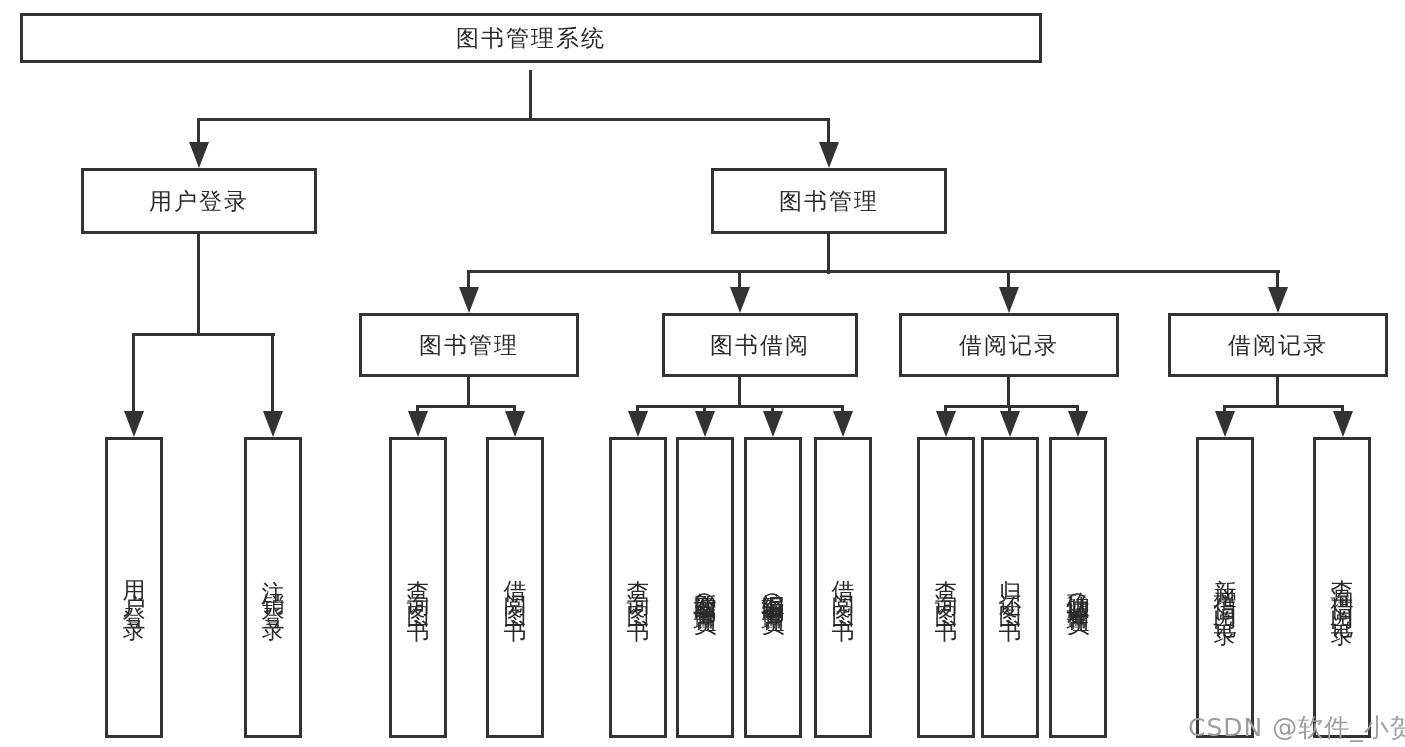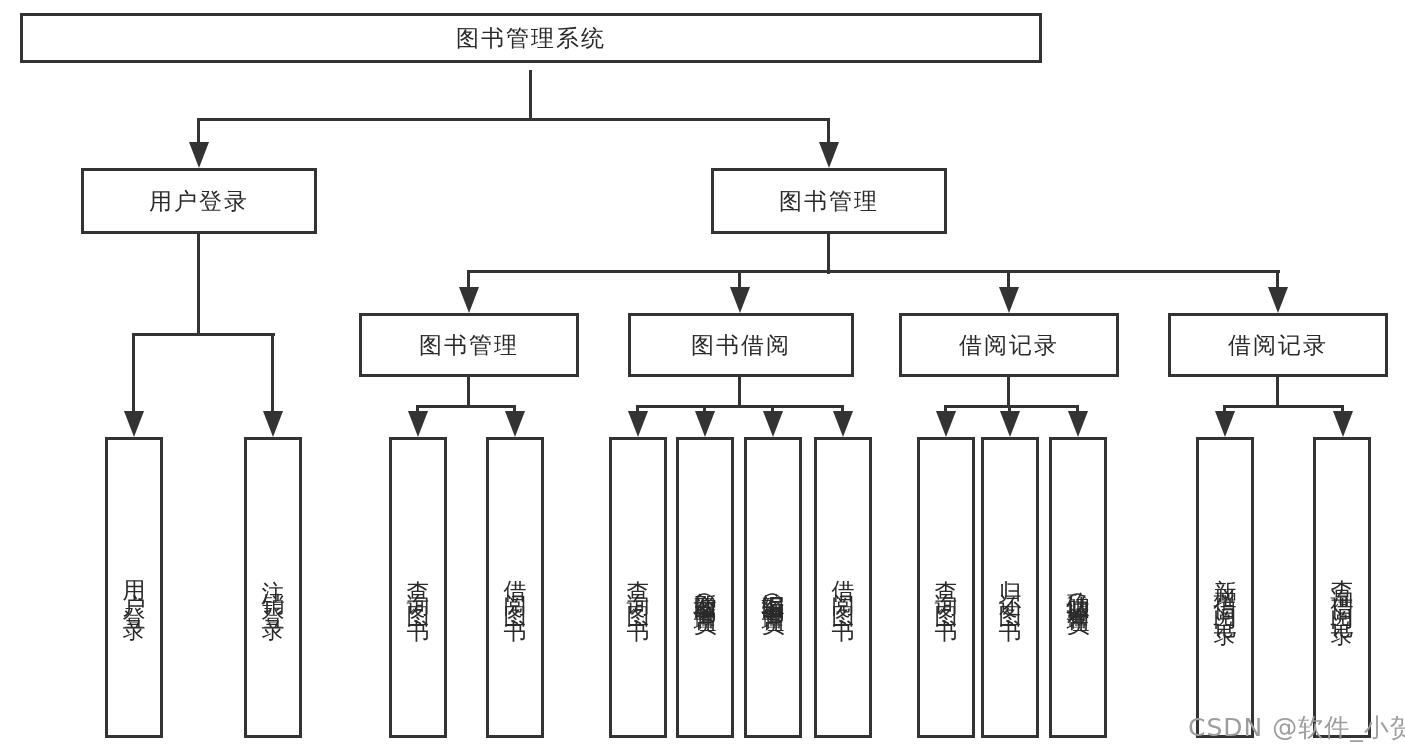--- a/index.html
+++ b/index.html
@@ -67,21 +67,21 @@
   <div class="vline" style="left:738px;top:270px;height:20px;"></div>
   <div class="ah" style="left:730px;top:287px;"></div>
   <div class="vline" style="left:1007px;top:270px;height:20px;"></div>
   <div class="ah" style="left:999px;top:287px;"></div>
   <div class="vline" style="left:1276px;top:270px;height:20px;"></div>
   <div class="ah" style="left:1268px;top:287px;"></div>
 
   <div class="box" style="left:359px;top:313px;width:220px;height:64px;">
     <span>图书管理</span>
   </div>
-  <div class="box" style="left:628px;top:313px;width:226px;height:64px;">
+  <div class="box" style="left:662px;top:313px;width:196px;height:64px;">
     <span>图书借阅</span>
   </div>
   <div class="box" style="left:899px;top:313px;width:220px;height:64px;">
     <span>借阅记录</span>
   </div>
   <div class="box" style="left:1168px;top:313px;width:220px;height:64px;">
     <span>借阅记录</span>
   </div>
 
   <div class="vline" style="left:467px;top:377px;height:31px;"></div>

